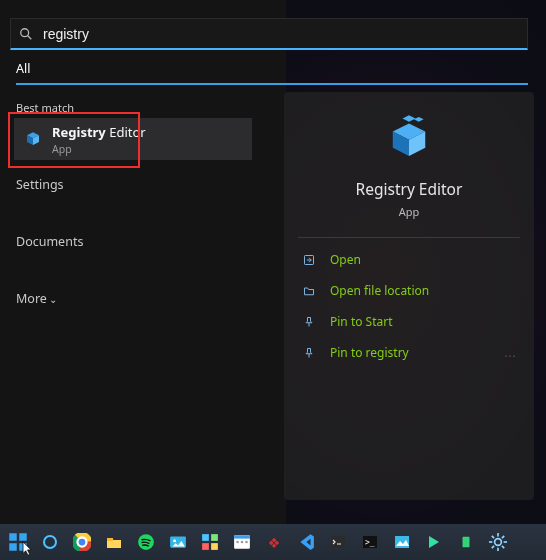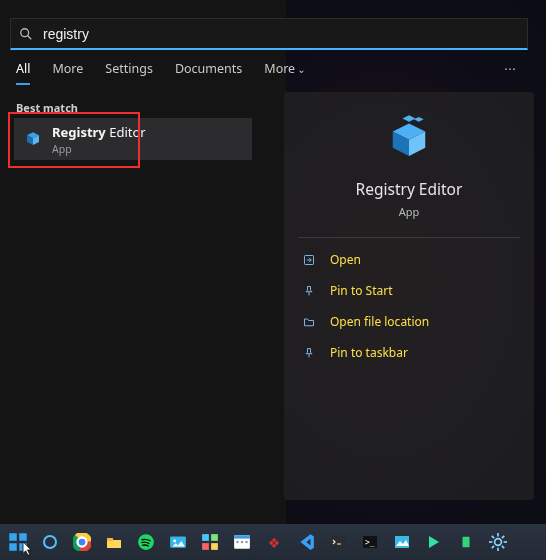--- a/index.html
+++ b/index.html
@@ -33,35 +33,36 @@
     flex: 1; background: transparent; border: 0; outline: 0;
     color: #f0f0f0; font-size: 14px;
   }
   .backdrop-dark {
     position: absolute; top: 0; left: 0;
     width: 546px; height: 524px;
     background: rgba(12,12,14,0.6);
   }
   .tabs {
     position: absolute; top: 60px; left: 16px;
-    display: flex; gap: 22px;
+    display: flex; gap: 34px;
     font-size: 12.5px; color: #c9c9c9;
     width: 512px;
+    flex-direction: column;
   }
   .tab { padding-bottom: 6px; cursor: pointer; }
   .tab.active { color: #fff; border-bottom: 2px solid #3a9fe6; }
   .tab .chev { font-size: 10px; margin-left: 2px; }
   .more-dots {
     margin-left: auto; margin-right: 10px;
     color: #d0d0d0; letter-spacing: 2px; font-size: 12px;
     cursor: pointer;
   }
   .best-match-label {
     position: absolute; top: 100px; left: 16px;
-    font-size: 11px; color: #d0d0d0; font-weight: 700;
+    font-size: 11px; color: #d0d0d0; font-weight: 400;
   }
   .result-row {
     position: absolute; top: 118px; left: 14px;
     width: 238px; height: 42px;
     background: #2c2c2e;
     display: flex; align-items: center;
     padding: 0 10px;
     cursor: pointer;
   }
   .highlight-box {
@@ -84,21 +85,21 @@
     color: #e5e5e5;
   }
   .detail-icon { display: flex; justify-content: center; margin-top: 2px; }
   .detail-title { text-align: center; font-size: 15.5px; margin-top: 14px; font-weight: 400; }
   .detail-sub { text-align: center; font-size: 11px; color: #bcbcbc; margin-top: 4px; }
   .divider { height: 1px; background: rgba(255,255,255,0.12); margin: 18px 14px 6px 14px; }
   .actions { margin-top: 4px; }
   .action {
     display: flex; align-items: center; gap: 14px;
     padding: 7px 18px;
-    font-size: 12px; color: #fde047;
+    font-size: 12px; color: #84cc16;
     cursor: pointer;
   }
   .action .aicon { width: 14px; height: 14px; display: flex; align-items: center; justify-content: center; color: #7fb9e6; }
   .taskbar {
     position: absolute; bottom: 0; left: 0; width: 546px; height: 36px;
     background: linear-gradient(#2a3340, #222a35);
     display: flex; align-items: center; gap: 8px;
     padding: 0 6px;
   }
   .tb-icon {
@@ -179,40 +180,40 @@
         <svg viewBox="0 0 16 16" width="12" height="12">
             <rect x="2" y="2" width="12" height="12" rx="1" fill="none" stroke="#7fb9e6" stroke-width="1.3"></rect>
             <path d="M5 8 L11 8 M8 5 L11 8 L8 11" fill="none" stroke="#7fb9e6" stroke-width="1.3"></path>
           </svg>
       </span>
       <span>Open</span>
     </div>
     <div class="action">
       <span class="aicon">
         <svg viewBox="0 0 16 16" width="12" height="12">
-            <path d="M6 2 h4 v5 l2 2 H4 l2-2 Z M8 9 v5" fill="none" stroke="#7fb9e6" stroke-width="1.3"></path>
-          </svg>
-      </span>
-      <span>Pin to Start</span>
-    </div>
-    <div class="action">
-      <span class="aicon">
-        <svg viewBox="0 0 16 16" width="12" height="12">
             <path d="M2 4 h4 l1.5 2 H14 v7 H2 Z" fill="none" stroke="#7fb9e6" stroke-width="1.3"></path>
           </svg>
       </span>
       <span>Open file location</span>
     </div>
     <div class="action">
       <span class="aicon">
         <svg viewBox="0 0 16 16" width="12" height="12">
             <path d="M6 2 h4 v5 l2 2 H4 l2-2 Z M8 9 v5" fill="none" stroke="#7fb9e6" stroke-width="1.3"></path>
           </svg>
       </span>
-      <span>Pin to taskbar</span>
+      <span>Pin to Start</span>
+    </div>
+    <div class="action">
+      <span class="aicon">
+        <svg viewBox="0 0 16 16" width="12" height="12">
+            <path d="M6 2 h4 v5 l2 2 H4 l2-2 Z M8 9 v5" fill="none" stroke="#7fb9e6" stroke-width="1.3"></path>
+          </svg>
+      </span>
+      <span>Pin to registry</span>
     </div>
   </div>
 </div>
 
 <div class="taskbar">
   <div class="tb-icon">
     <svg viewBox="0 0 16 16" width="20" height="20">
         <g fill="#37a4ef">
           <rect x="1" y="1" width="6" height="6"></rect>
           <rect x="9" y="1" width="6" height="6"></rect>

